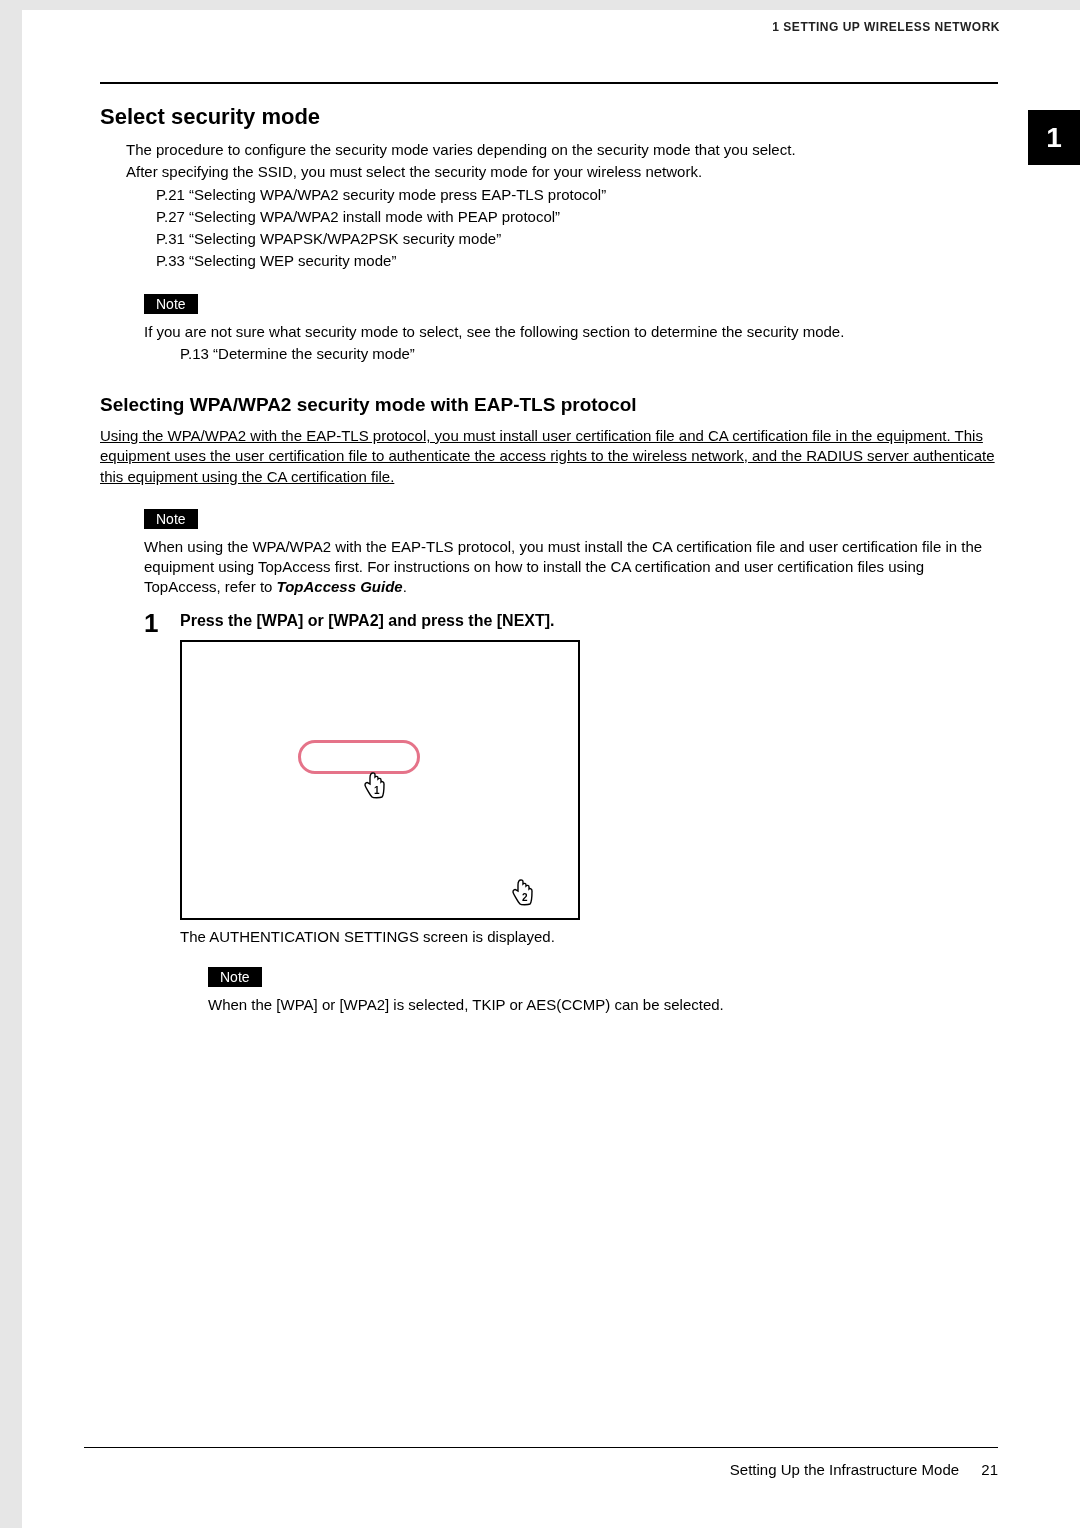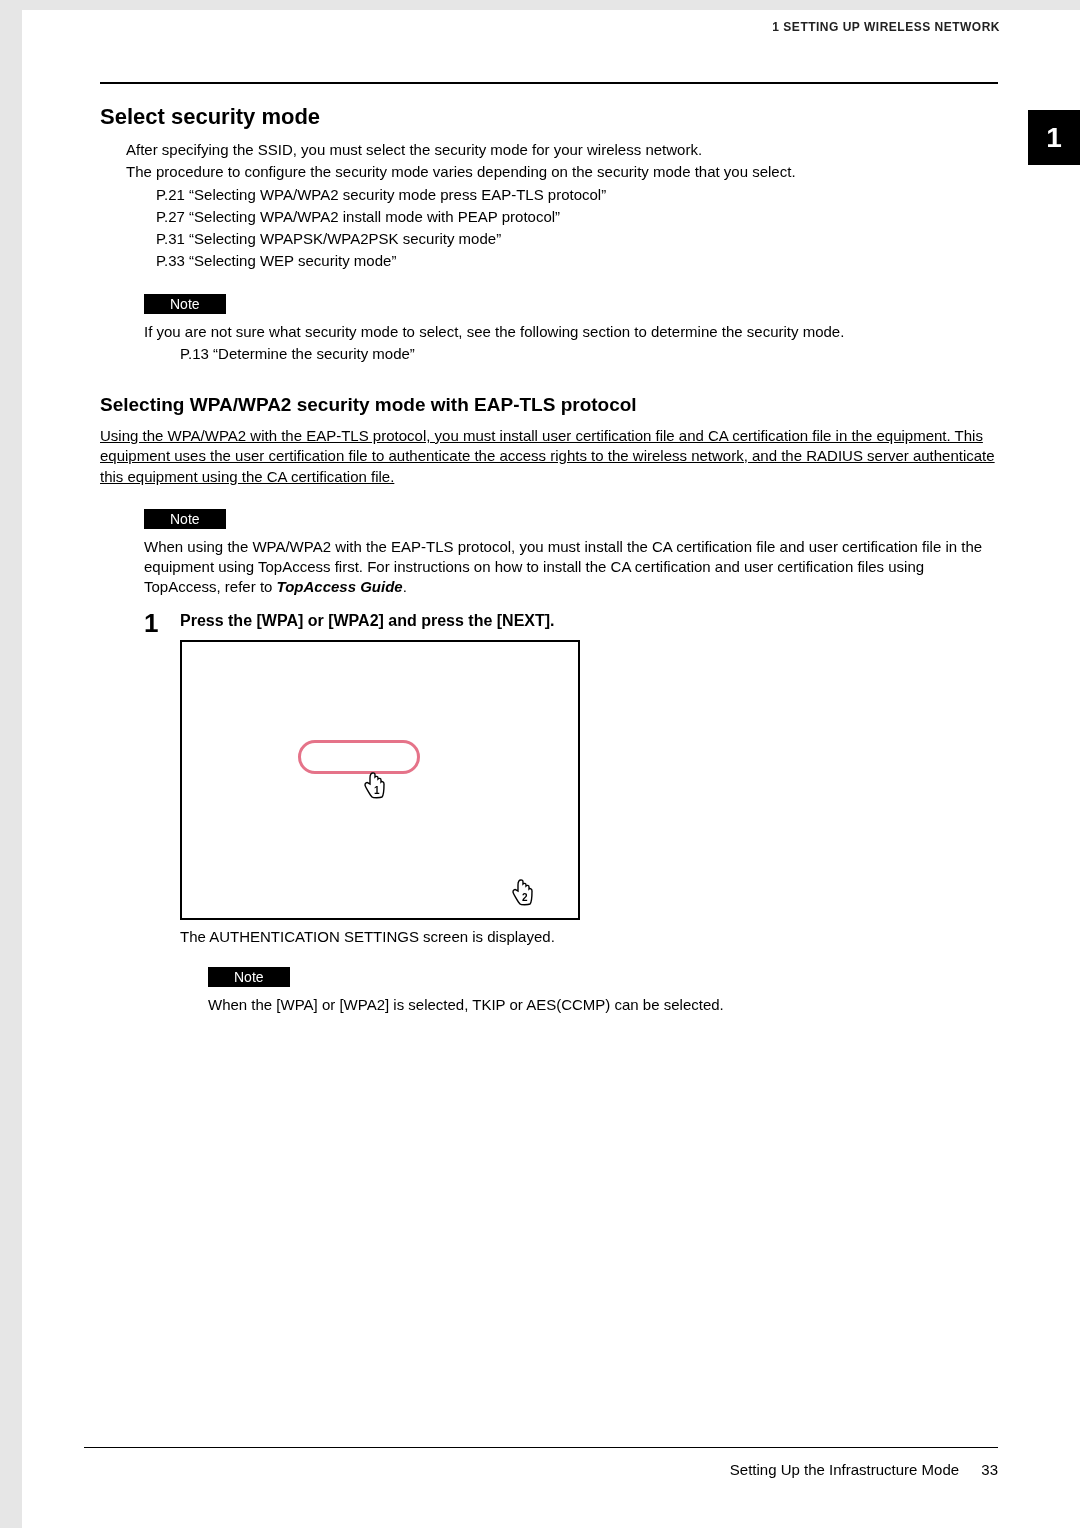--- a/index.html
+++ b/index.html
@@ -45,21 +45,21 @@
     font-size: 19px; font-weight: bold;
     margin: 30px 0 10px 0;
   }
   .body-text { margin: 0 0 2px 26px; font-size: 15px; line-height: 1.35; }
   .body-text-noindent { margin: 0 0 2px 0; font-size: 15px; line-height: 1.35; text-decoration: underline; }
   .ref-item { margin: 0 0 2px 56px; font-size: 15px; line-height: 1.35; }
   .ref-item-deep { margin: 0 0 2px 80px; font-size: 15px; line-height: 1.35; }
   .note-box {
     display: inline-block;
     margin: 20px 0 8px 44px;
-    padding: 2px 26px;
+    padding: 2px 12px;
     background: #000; color: #fff;
     font-size: 14px; font-weight: 400;
   }
   .note-text { margin: 0 0 2px 44px; font-size: 15px; line-height: 1.35; }
   .step-row { display: flex; margin-top: 12px; margin-left: 44px; }
   .step-num { font-size: 26px; font-weight: bold; width: 36px; flex-shrink: 0; line-height: 1; }
   .step-body { flex: 1; }
   .step-title { font-size: 16px; font-weight: bold; margin: 2px 0 10px 0; }
   .screen-fig {
     width: 400px; height: 280px;
@@ -99,22 +99,22 @@
 <div class="page-edge-left"></div>
 <div class="page-edge-top"></div>
 
 <div class="header">1 SETTING UP WIRELESS NETWORK</div>
 <div class="chapter-tab">1</div>
 
 <div class="content">
 
   <h1 class="section-heading">Select security mode</h1>
 
+  <p class="body-text">The procedure to configure the security mode varies depending on the security mode that you select.</p>
   <p class="body-text">After specifying the SSID, you must select the security mode for your wireless network.</p>
-  <p class="body-text">The procedure to configure the security mode varies depending on the security mode that you select.</p>
 
   <p class="ref-item">P.21 “Selecting WPA/WPA2 security mode press EAP-TLS protocol”</p>
   <p class="ref-item">P.27 “Selecting WPA/WPA2 install mode with PEAP protocol”</p>
   <p class="ref-item">P.31 “Selecting WPAPSK/WPA2PSK security mode”</p>
   <p class="ref-item">P.33 “Selecting WEP security mode”</p>
 
   <div class="note-box">Note</div>
   <p class="note-text">If you are not sure what security mode to select, see the following section to determine the security mode.</p>
   <p class="ref-item-deep">P.13 “Determine the security mode”</p>
 
@@ -154,14 +154,14 @@
       <div class="note-box" style="margin-left:28px;">Note</div>
       <p class="note-text" style="margin-left:28px;">When the [WPA] or [WPA2] is selected, TKIP or AES(CCMP) can be selected.</p>
     </div>
   </div>
 
 </div>
 
 <div class="footer-rule"></div>
 <div class="footer-text">
   <span>Setting Up the Infrastructure Mode</span>
-  <span class="footer-pagenum">33</span>
+  <span class="footer-pagenum">21</span>
 </div>
 
 </body></html>

